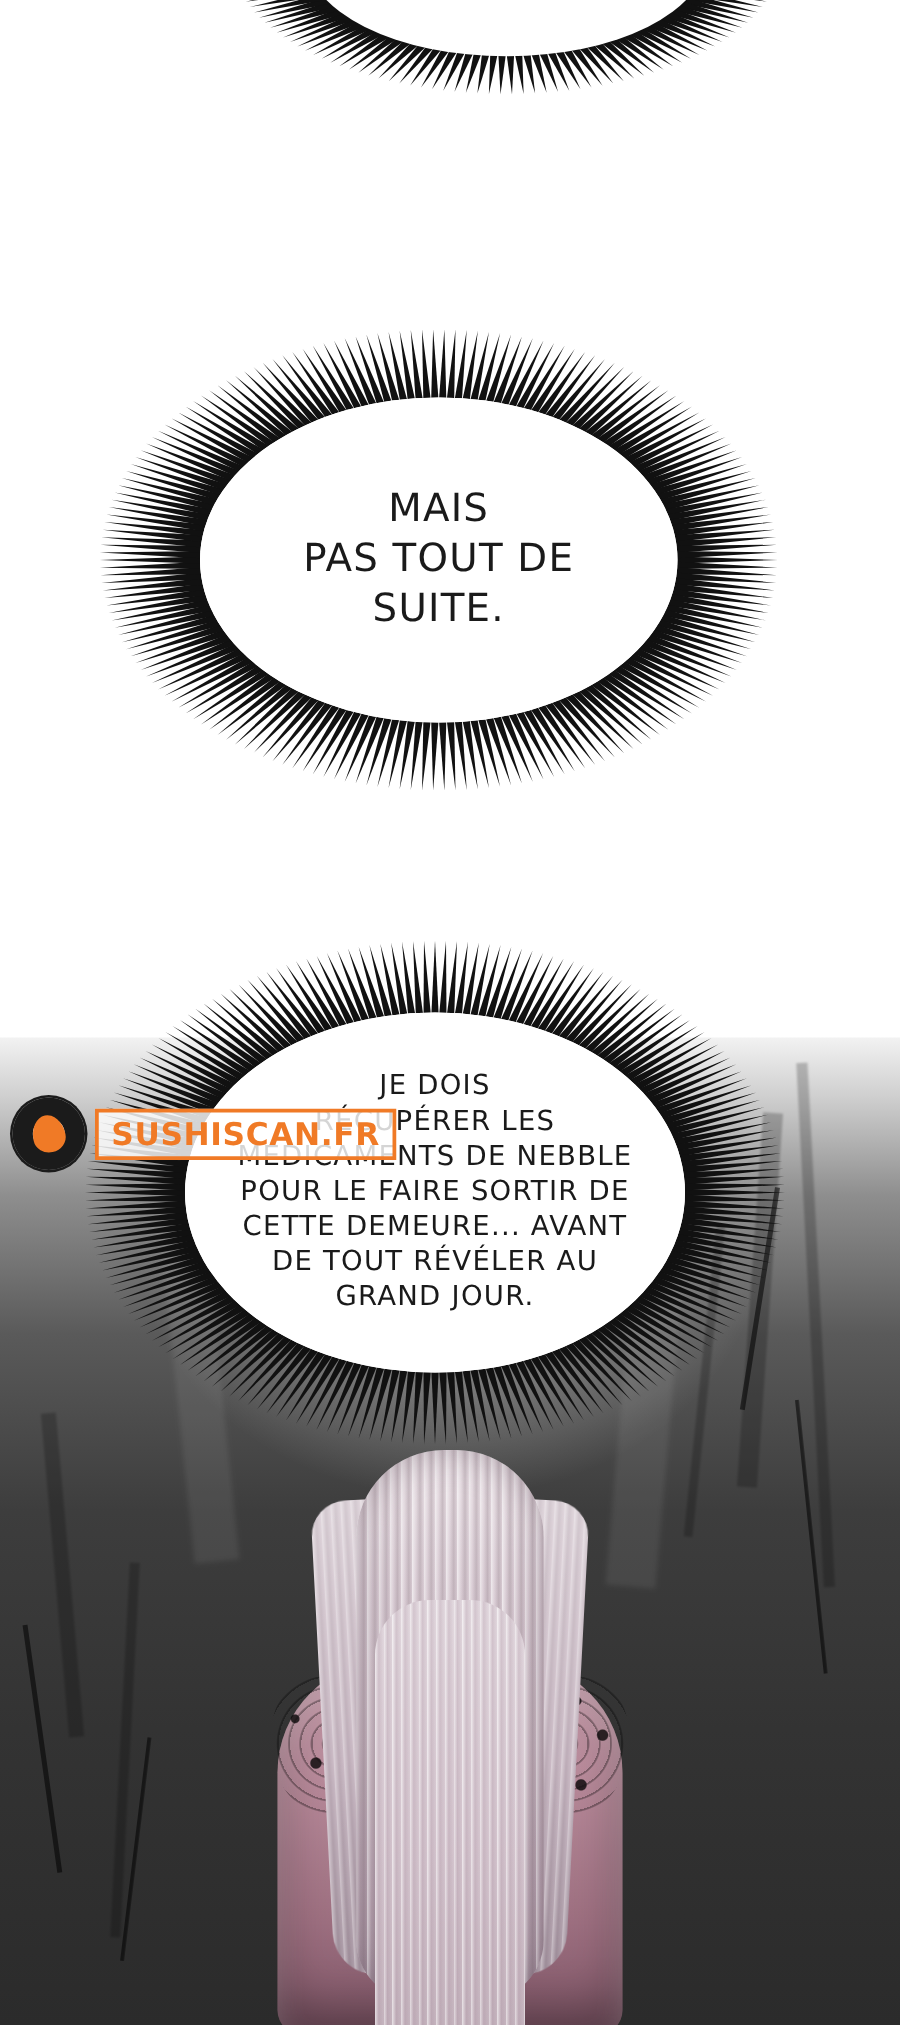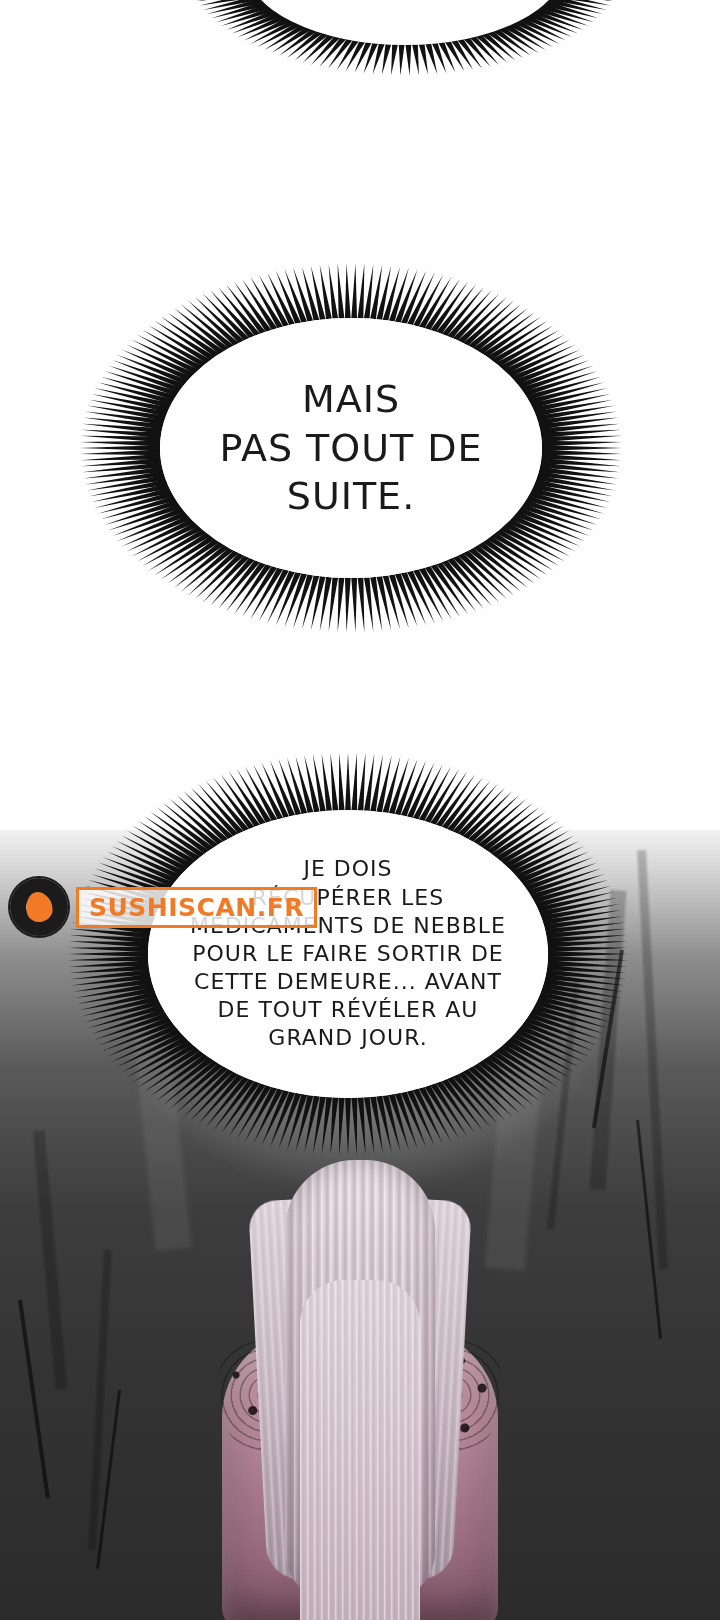--- a/index.html
+++ b/index.html
@@ -160,21 +160,21 @@
     line-height: 1.28;
     white-space: pre-line;
     padding: 0 12px;
   }
 
   
   #bubble-top { left: 170px; top: -150px; width: 470px; height: 230px; }
   
   #bubble-mid { left: 68px; top: 258px; width: 566px; height: 380px; }
   #bubble-mid .oval { left: 92px; top: 60px; width: 382px; height: 260px; }
-  #bubble-mid .btext { font-size: 38px; }
+  #bubble-mid .btext { font-size: 31px; }
   
   #bubble-low { left: 52px; top: 748px; width: 592px; height: 412px; }
   #bubble-low .oval { left: 96px; top: 62px; width: 400px; height: 288px; }
   #bubble-low .btext { font-size: 22px; }
 
   
   .wm {
     position: absolute;
     left: 10px;
     top: 878px;

